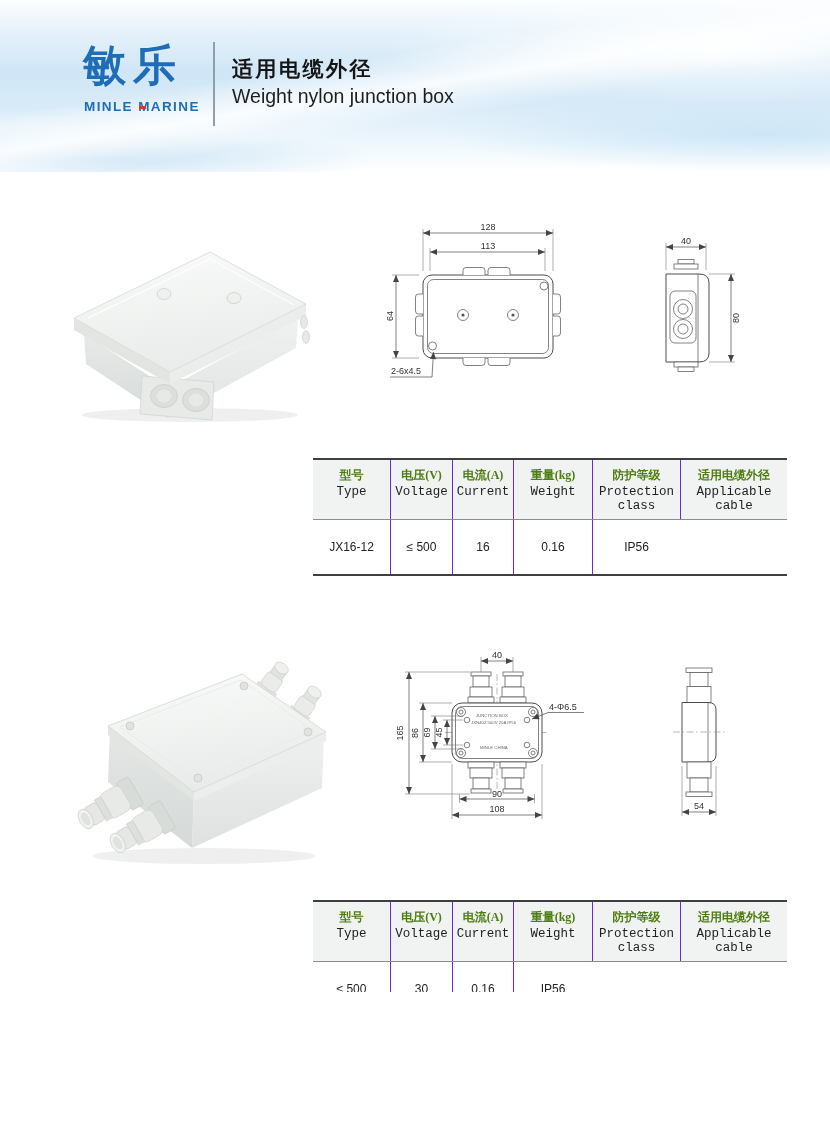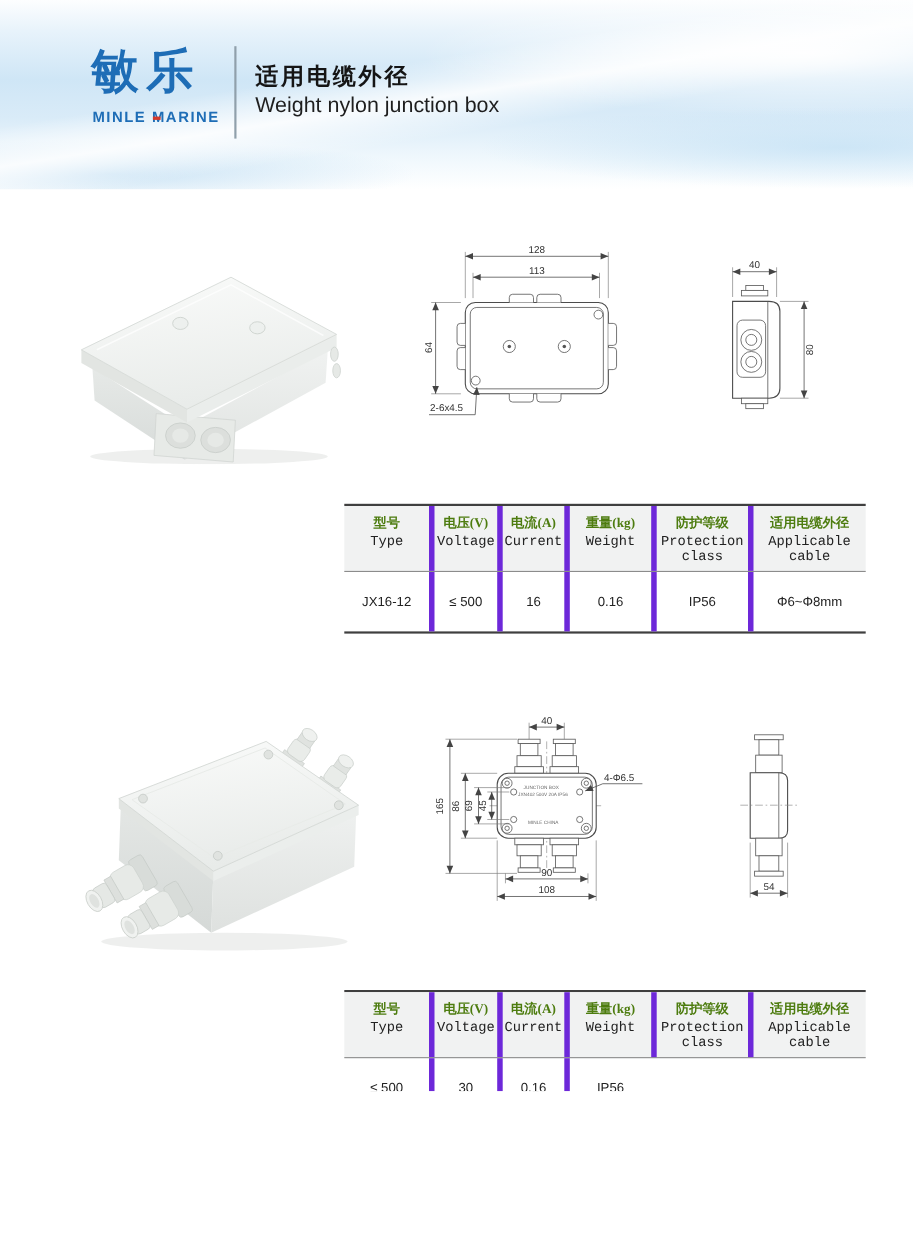--- a/index.html
+++ b/index.html
@@ -24,21 +24,21 @@
   .title-zh{position:absolute;left:232px;top:55px;font-size:21px;font-weight:bold;
     color:#151515;letter-spacing:2.5px;}
   .title-en{position:absolute;left:232px;top:85px;font-size:19.5px;color:#1e1e1e;}
 
   
   .spec-table{position:absolute;left:313px;width:474px;
     border-top:2px solid #3f3f3f;border-bottom:2px solid #3f3f3f;}
   .thead,.trow{display:grid;grid-template-columns:77px 62px 61px 79px 88px 107px;}
   .thead{background:#f1f2f2;border-bottom:1px solid #8c8c8c;}
   .th{padding:7px 1px 6px;text-align:center;}
-  .th + .th, .td + .td{border-left:5px solid #6d28d9;}
+  .th + .th, .td + .td{border-left:1px solid #6d28d9;}
   .th .zh{font-family:"Liberation Serif",serif;font-weight:bold;font-size:12px;color:#4d7c0f;}
   .th .en{font-family:Liberation Mono, monospace;font-size:12.5px;color:#222;margin-top:1px;}
   .trow{height:54px;align-items:center;}
   .td{text-align:left;font-size:12px;color:#222;align-self:stretch;
       display:flex;align-items:center;justify-content:center;}
 
   
   .drw{position:absolute;}
   .ln{fill:#ffffff;stroke:#4c4c4c;stroke-width:1;}
   .ln2{fill:none;stroke:#5a5a5a;stroke-width:0.75;}
@@ -189,21 +189,20 @@
           <div class="zh">适用电缆外径</div>
           <div class="en">Applicable cable</div>
         </div>
     </div>
     <div class="trow">
       <div class="td">JX16-12</div>
       <div class="td">≤ 500</div>
       <div class="td">16</div>
       <div class="td">0.16</div>
       <div class="td">IP56</div>
-      <div class="td">Φ6~Φ8mm</div>
     </div>
   </div>
 
   <svg class="drw" style="left:52px;top:660px" width="280" height="210" viewBox="0 0 280 210">
     <defs>
       <linearGradient id="p2lid" x1="0" y1="0" x2="0.25" y2="1">
         <stop offset="0" stop-color="#fafbfa"></stop>
           <stop offset="1" stop-color="#e8ebe9"></stop>
       </linearGradient>
       <linearGradient id="p2fr" x1="0" y1="0" x2="0" y2="1">

